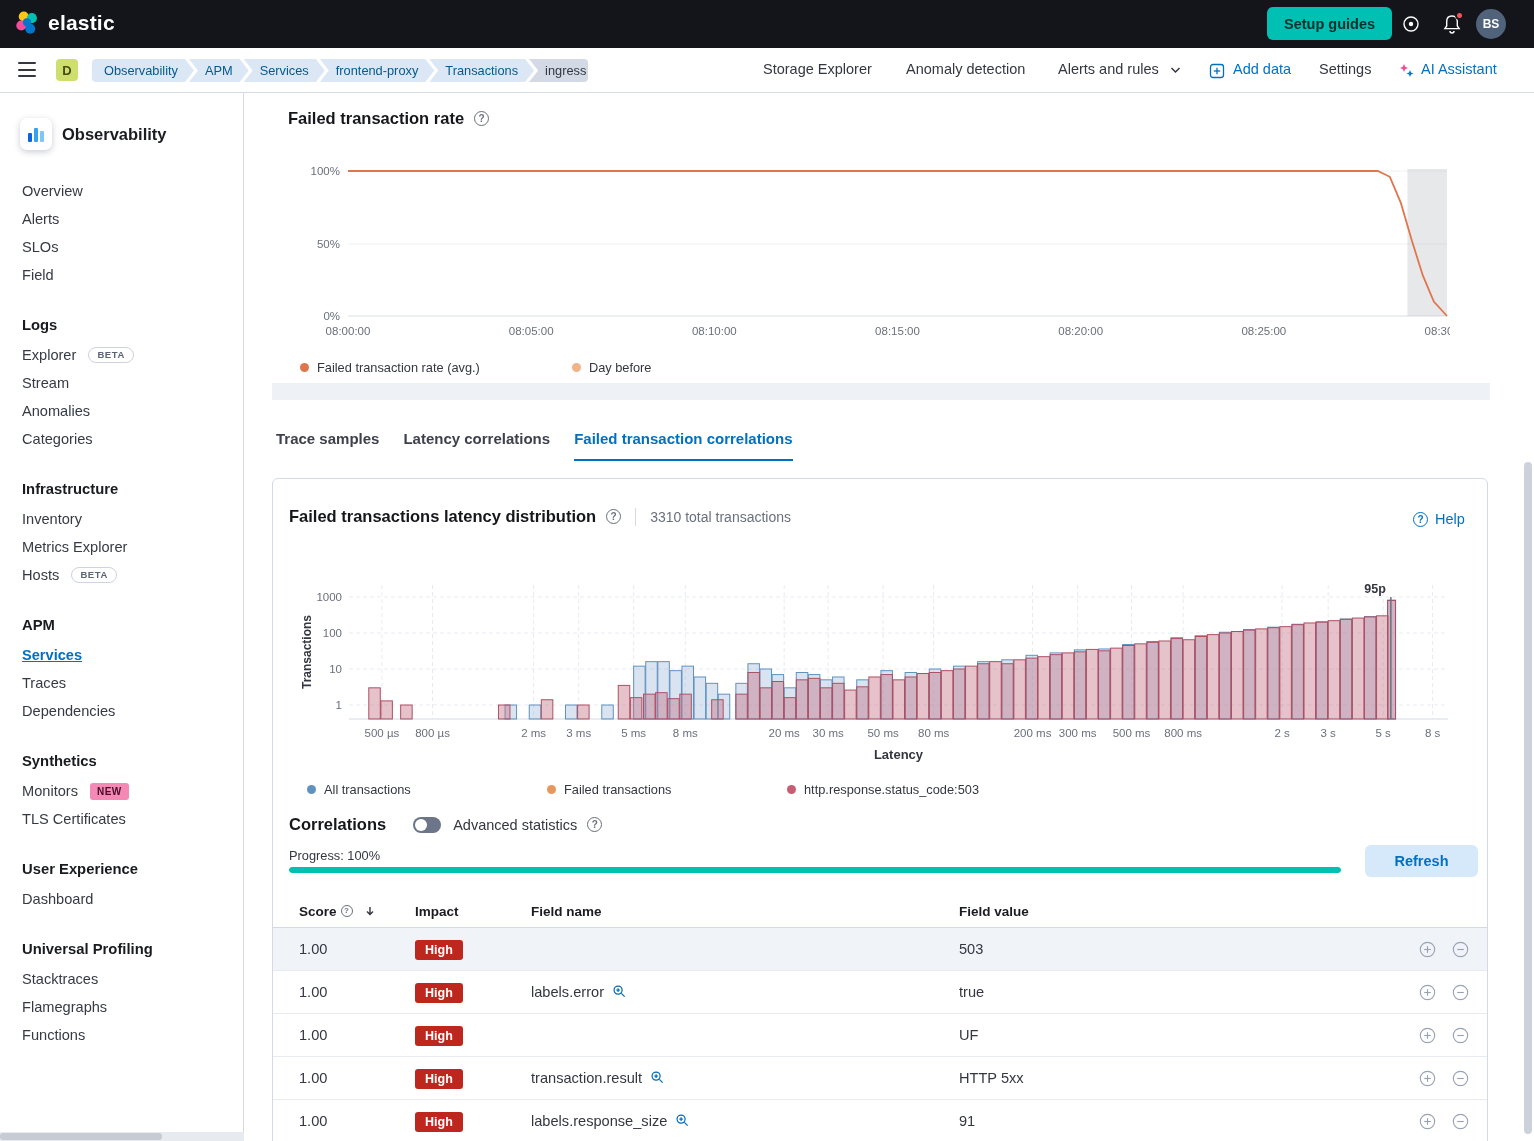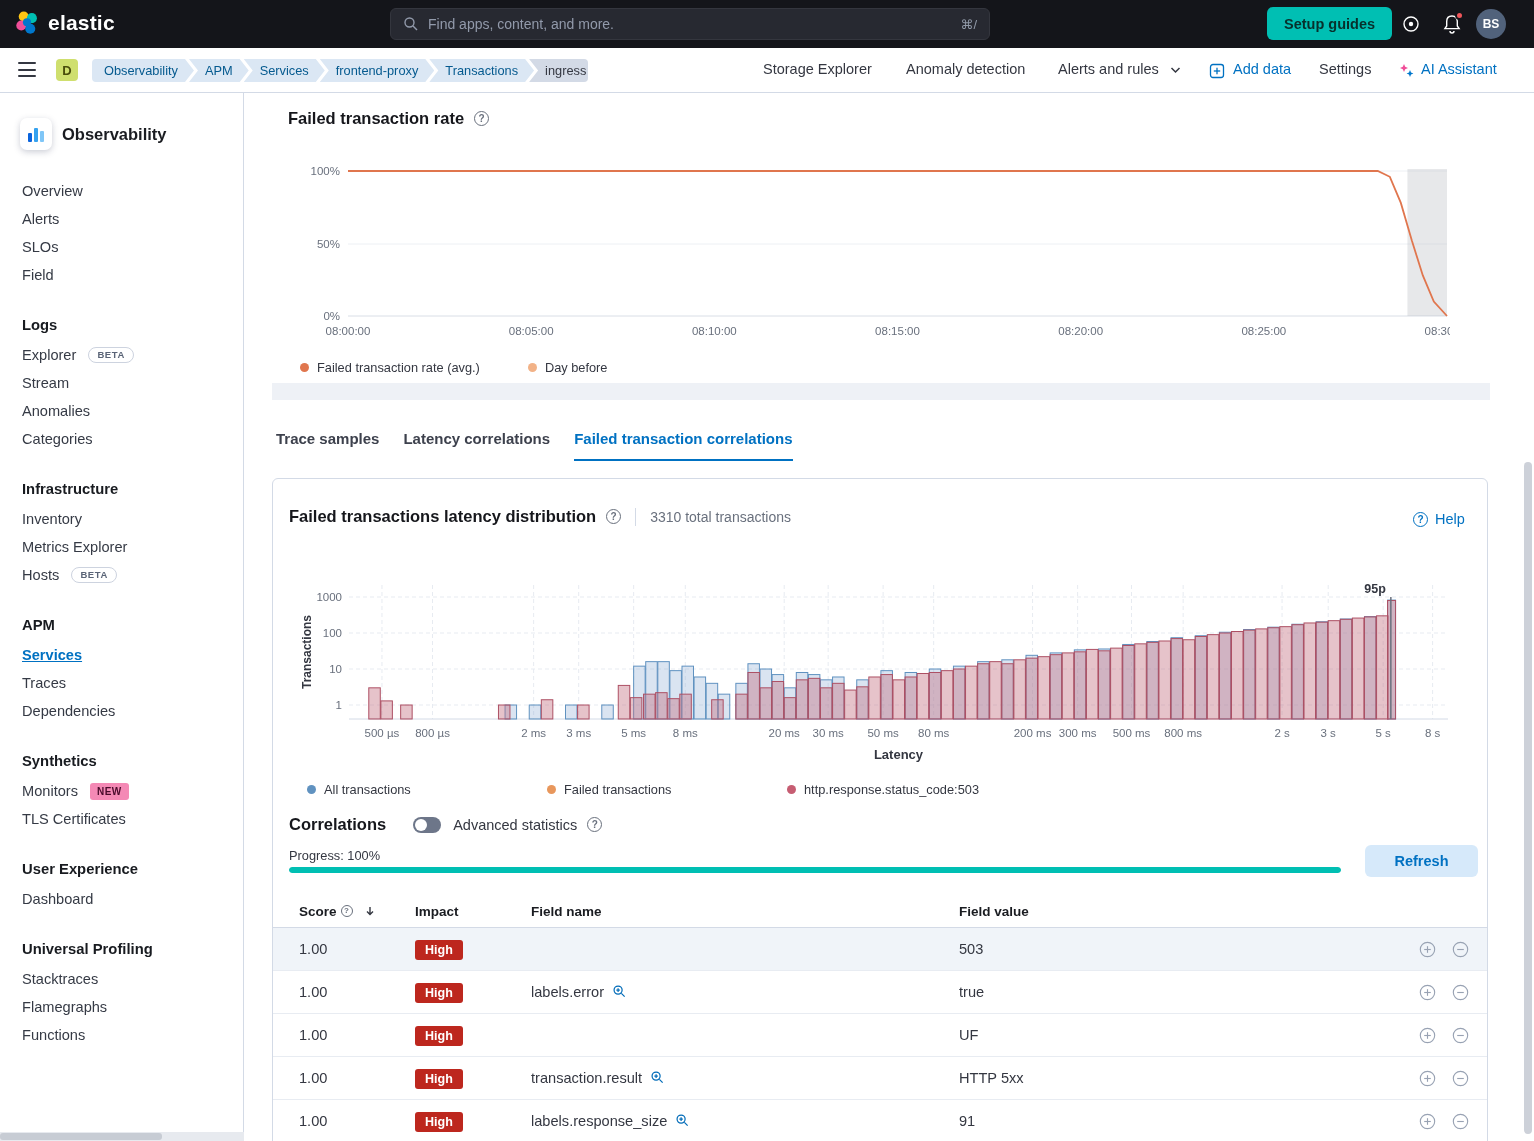--- a/index.html
+++ b/index.html
@@ -48,21 +48,21 @@
   .rate-title-row { position:absolute; left:43px; top:16px; display:flex; align-items:center; }
   .h2 { font-size:16.5px; font-weight:700; color:#16171c; }
   .qicon { display:inline-flex; width:15px; height:15px; border:1.2px solid #69707d; border-radius:50%; color:#69707d; font-size:10px; font-weight:700; align-items:center; justify-content:center; margin-left:10px; cursor:pointer; }
   .qicon::after { content:"?"; }
   .qicon.blue { border-color:#0071c2; color:#0071c2; margin-left:0; margin-right:7px; }
   .qicon.small { width:12px; height:12px; font-size:8px; border-width:1px; margin-left:4px; vertical-align:3px; }
   #rate-svg { position:absolute; left:55px; top:71px; }
   .legend-row { position:absolute; display:flex; align-items:center; }
   .legend-item { display:flex; align-items:center; font-size:12.8px; color:#343741; cursor:pointer; }
   .legend-dot { width:9px; height:9px; border-radius:50%; margin-right:8px; }
-  .rate-legend { left:55px; top:267px; }
+  .rate-legend { left:55px; top:267px;gap:44px; }
   .rate-legend .legend-item+.legend-item { margin-left:48px; }
   .chart-strip { position:absolute; left:27px; top:290px; width:1218px; height:17px; background:#eef1f6; }
   .tabs { position:absolute; left:31px; top:337px; display:flex; gap:24px; }
   .tab { font-size:15px; font-weight:600; color:#3d414d; padding-bottom:12px; cursor:pointer; }
   .tab.active { color:#0071c2; border-bottom:2px solid #0071c2; }
   
   .panel { position:absolute; left:27px; top:385px; width:1216px; height:680px; border:1px solid #d3dae6; border-radius:6px; background:#fff; }
   .panel-header { position:absolute; left:16px; top:28px; display:flex; align-items:center; }
   .vdiv { width:1px; height:18px; background:#d3dae6; margin:0 14px; }
   .total-label { font-size:14px; color:#69707d; }
@@ -99,30 +99,20 @@
   <header class="topbar">
     <div class="logo-wrap">
       <svg width="26" height="26" viewBox="0 0 32 32">
         <circle cx="12" cy="8" r="6.2" fill="#fec514"></circle>
         <circle cx="22" cy="10" r="6.2" fill="#00bfb3"></circle>
         <circle cx="9" cy="19" r="6.2" fill="#f04e98"></circle>
         <circle cx="20" cy="23" r="6.2" fill="#0077cc"></circle>
         <circle cx="16" cy="15" r="5" fill="#07c"></circle>
       </svg>
       <span class="brand">elastic</span>
-    </div>
-    <div class="gsearch">
-      <span style="display:inline-flex">
-        <svg width="16" height="16" viewBox="0 0 16 16">
-            <circle cx="6.5" cy="6.5" r="4.5" fill="none" stroke="#929aab" stroke-width="1.4"></circle>
-            <line x1="10" y1="10" x2="14" y2="14" stroke="#929aab" stroke-width="1.4"></line>
-          </svg>
-      </span>
-      <span class="gsearch-ph">Find apps, content, and more.</span>
-      <span class="gsearch-kbd">⌘/</span>
     </div>
     <button class="setup-btn">Setup guides</button>
     <span class="tb-icon" style="left:1401px">
       <svg width="20" height="20" viewBox="0 0 20 20">
           <circle cx="10" cy="10" r="7" fill="none" stroke="#fff" stroke-width="1.4"></circle>
           <circle cx="10" cy="10" r="2.2" fill="#fff"></circle>
         </svg>
     </span>
     <span class="tb-icon" style="left:1442px">
       <svg width="20" height="20" viewBox="0 0 20 20">

